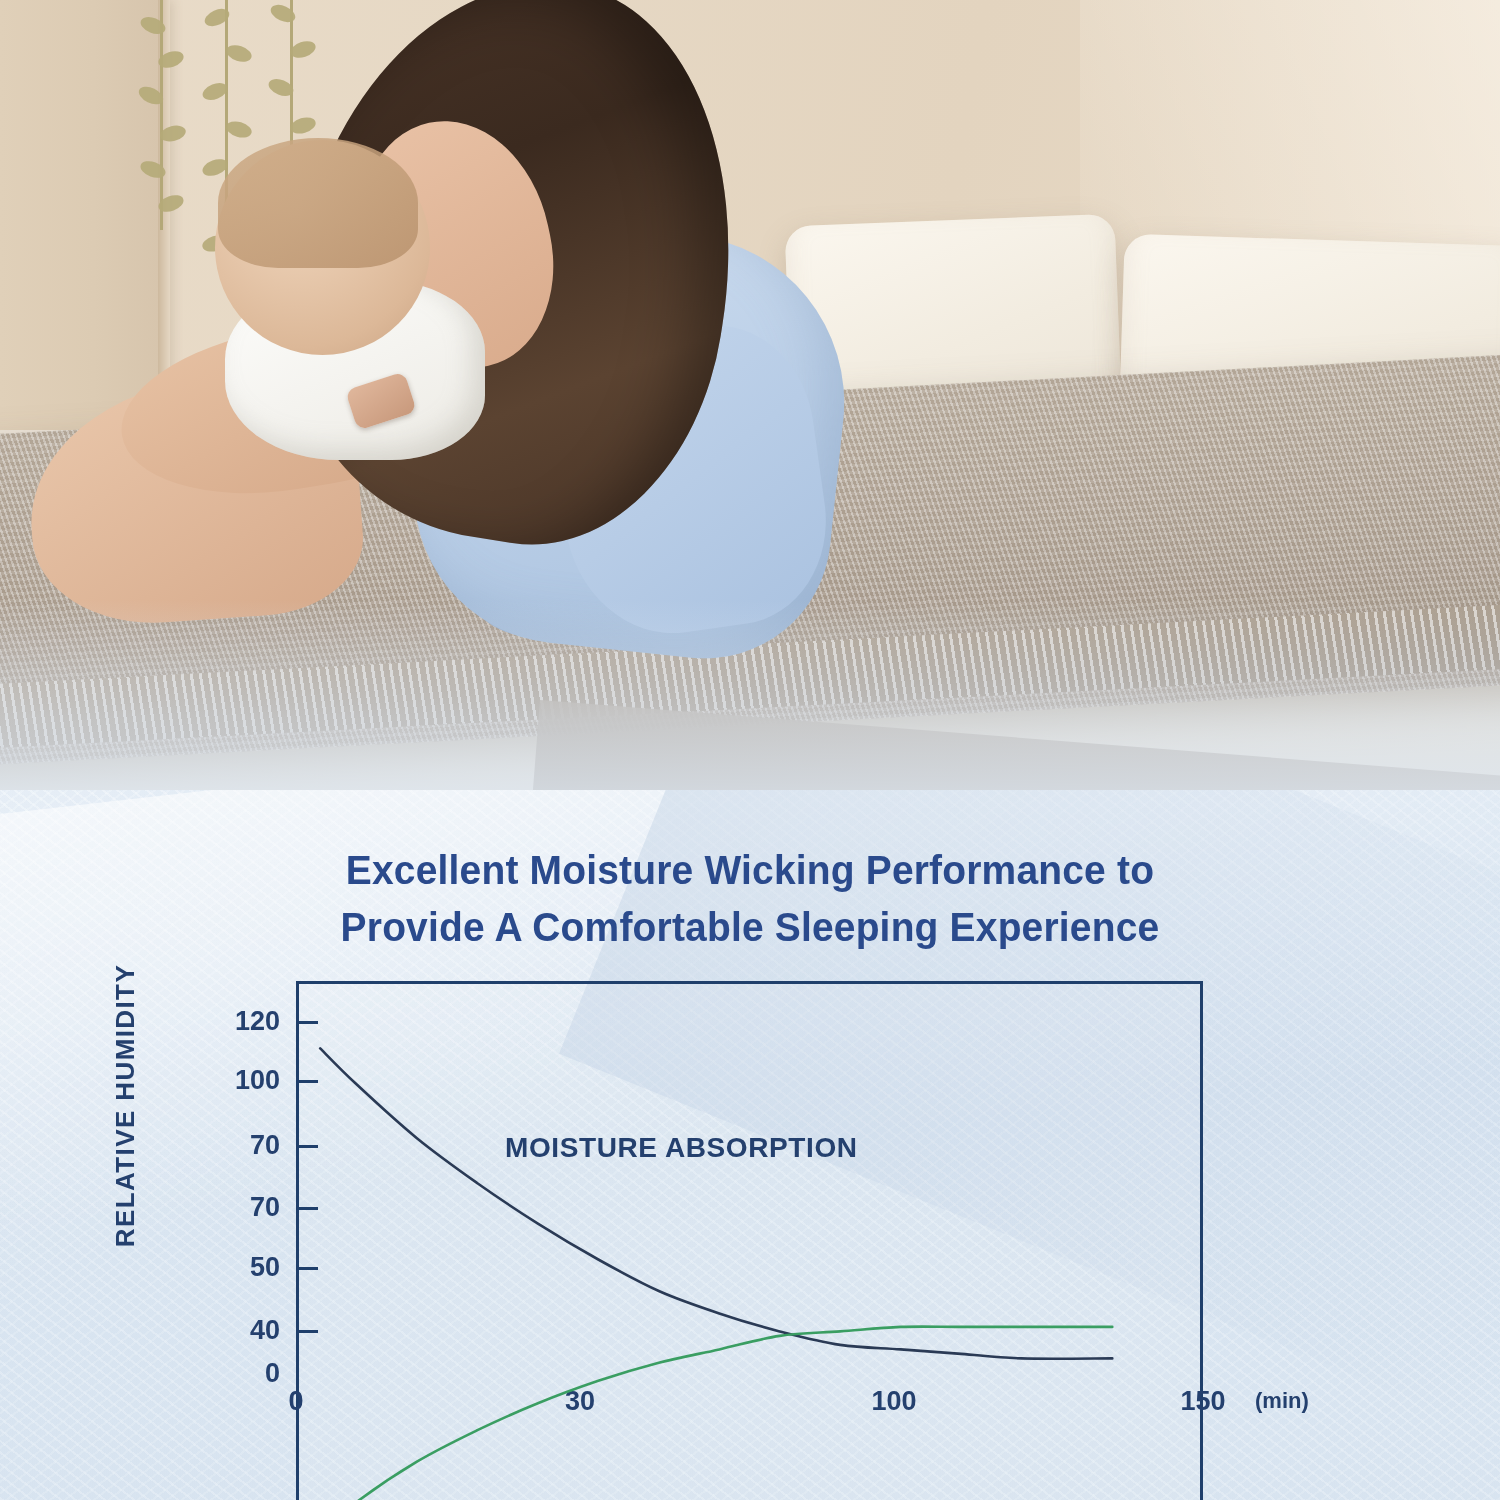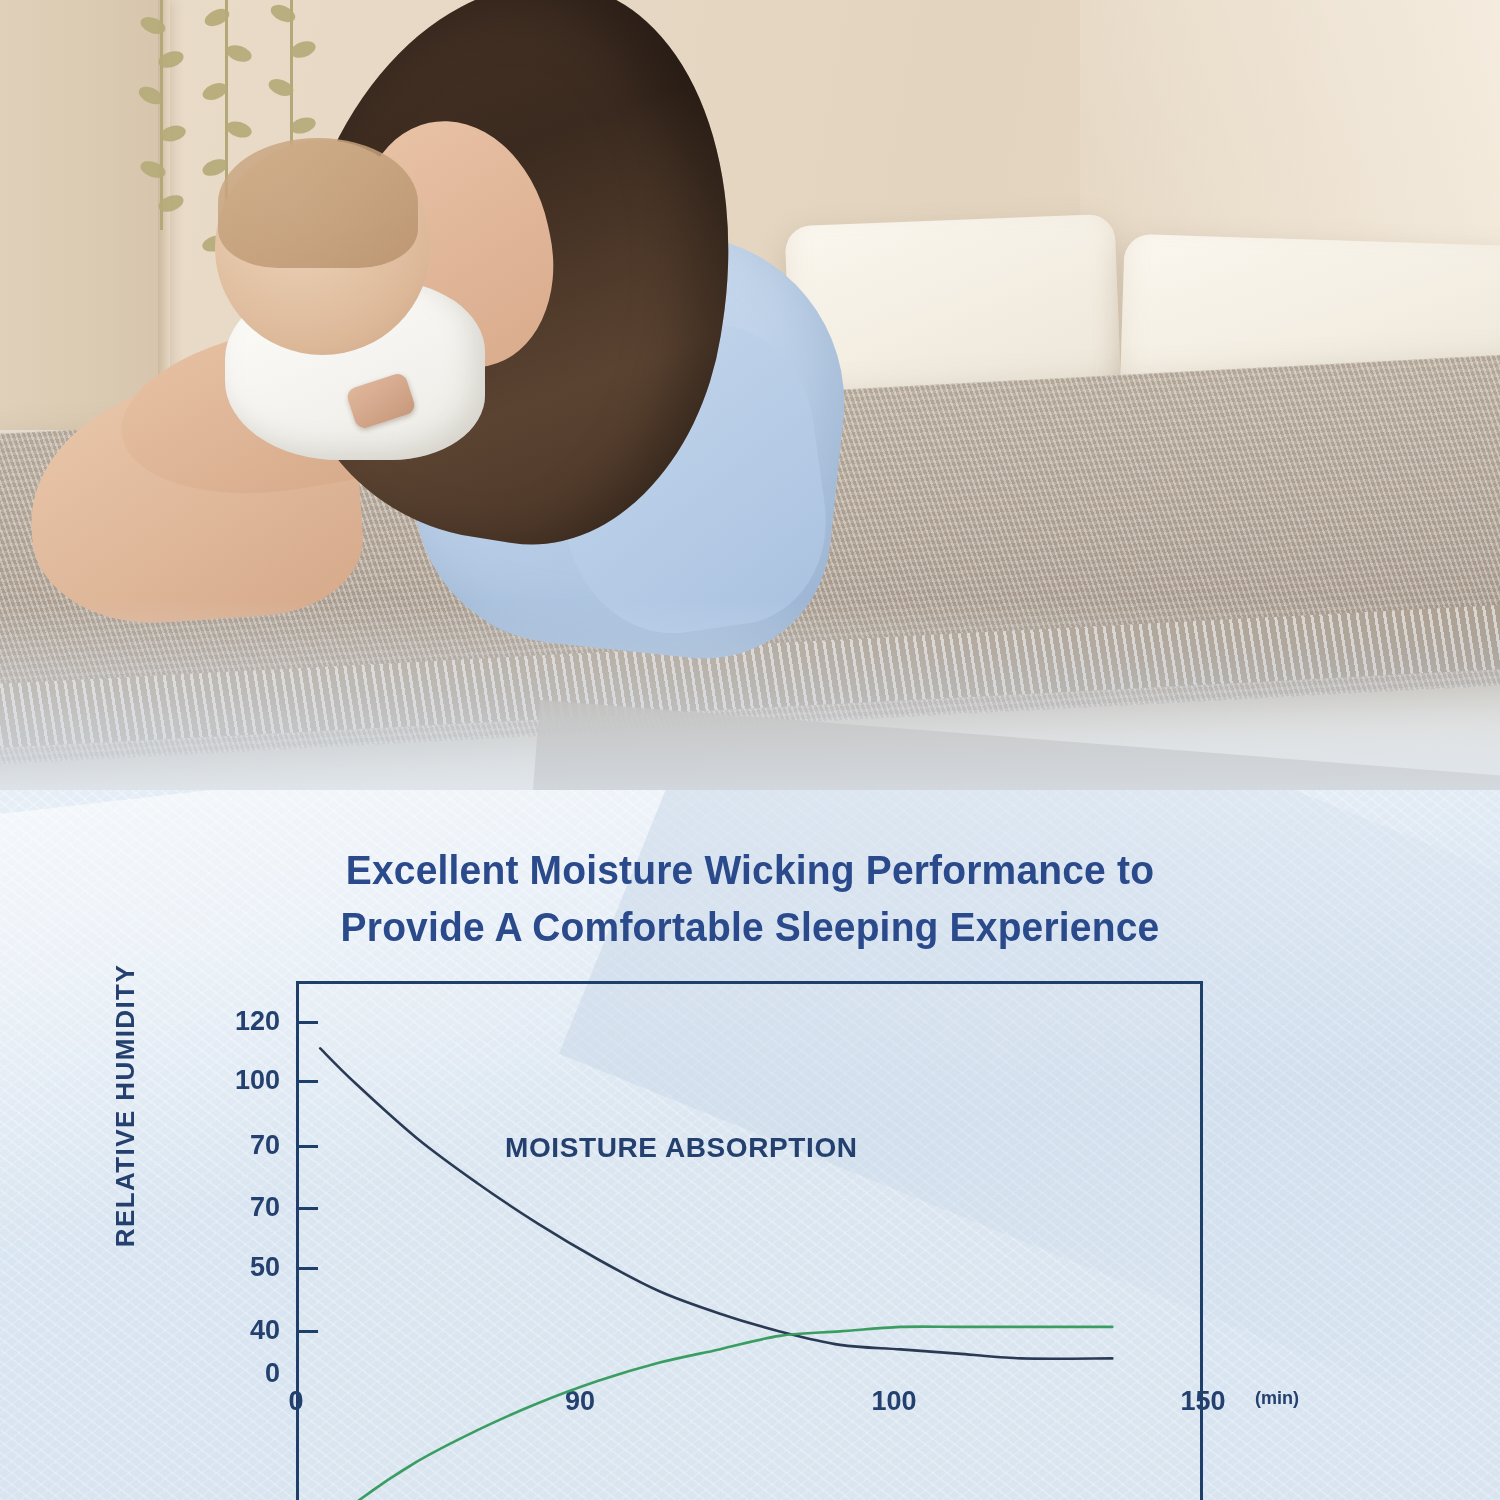--- a/index.html
+++ b/index.html
@@ -204,21 +204,21 @@
     position:absolute;left:-25px;top:300px;width:300px;
     color:#24406e;font-weight:bold;font-size:26px;letter-spacing:1.4px;
     transform:rotate(-90deg);transform-origin:center center;text-align:center;
   }
   .axis-title-x{
     position:absolute;left:0;top:641px;width:1230px;text-align:center;
     color:#24406e;font-weight:bold;font-size:26px;letter-spacing:1.1px;
   }
   .unit{
     position:absolute;left:1255px;top:598px;
-    color:#24406e;font-weight:bold;font-size:18px;
+    color:#24406e;font-weight:bold;font-size:22px;
   }
   .curve-label{
     position:absolute;color:#24406e;font-weight:bold;font-size:28px;letter-spacing:.6px;
   }
   .lbl-abs{left:505px;top:342px;}
   .lbl-rel{left:452px;top:513px;}
   svg.curves{position:absolute;left:0;top:0;width:1500px;height:710px;overflow:visible;}
 </style>
 </head>
 <body>
@@ -301,21 +301,21 @@
 
       <div class="ylab" style="left:210px;top:218px;text-align:right;">120</div>
       <div class="ylab" style="left:210px;top:277px;">100</div>
       <div class="ylab" style="left:210px;top:342px;">70</div>
       <div class="ylab" style="left:210px;top:404px;">70</div>
       <div class="ylab" style="left:210px;top:464px;">50</div>
       <div class="ylab" style="left:210px;top:527px;">40</div>
       <div class="ylab" style="left:210px;top:570px;">0</div>
 
       <div class="xlab" style="left:256px;top:598px;">0</div>
-      <div class="xlab" style="left:540px;top:598px;">90</div>
+      <div class="xlab" style="left:540px;top:598px;">30</div>
       <div class="xlab" style="left:854px;top:598px;">100</div>
       <div class="xlab" style="left:1163px;top:598px;">150</div>
 
       <div class="unit">(min)</div>
 
       <div class="axis-title-y">RELATIVE HUMIDITY</div>
 
       <svg class="curves" viewBox="0 0 1500 710" preserveAspectRatio="none">
         <path id="curve-absorption" fill="none" stroke="#2a3a55" stroke-width="2.6" stroke-linecap="round" stroke-linejoin="round" d="M 320.2 258.4 C 326.2 264.4, 340.3 279.3, 356.5 294.3 C 372.6 309.3, 396.8 331.8, 416.9 348.2 C 437.1 364.7, 457.2 378.9, 477.4 393.2 C 497.6 407.4, 517.7 420.9, 537.9 433.6 C 558.0 446.3, 578.2 458.3, 598.3 469.5 C 618.5 480.8, 638.6 492.0, 658.8 501.0 C 679.0 510.0, 699.1 516.7, 719.3 523.4 C 739.4 530.2, 759.6 536.2, 779.7 541.4 C 799.9 546.6, 820.0 551.9, 840.2 554.9 C 860.4 557.9, 880.5 557.9, 900.7 559.4 C 920.8 560.9, 941.0 562.4, 961.1 563.9 C 981.3 565.4, 996.4 567.6, 1021.6 568.4 C 1046.8 569.1, 1097.2 568.4, 1112.3 568.4"></path>
         <path id="curve-release" fill="none" stroke="#3a9e62" stroke-width="2.6" stroke-linecap="round" stroke-linejoin="round" d="M 320.2 743.6 C 326.2 738.3, 340.3 724.1, 356.5 712.1 C 372.6 700.1, 396.8 683.7, 416.9 671.7 C 437.1 659.7, 457.2 650.0, 477.4 640.2 C 497.6 630.5, 517.7 621.5, 537.9 613.3 C 558.0 605.0, 578.2 597.6, 598.3 590.8 C 618.5 584.1, 638.6 578.1, 658.8 572.8 C 679.0 567.6, 699.1 563.9, 719.3 559.4 C 739.4 554.9, 759.6 548.9, 779.7 545.9 C 799.9 542.9, 820.0 542.9, 840.2 541.4 C 860.4 539.9, 880.5 537.7, 900.7 536.9 C 920.8 536.2, 941.0 536.9, 961.1 536.9 C 981.3 536.9, 996.4 536.9, 1021.6 536.9 C 1046.8 536.9, 1097.2 536.9, 1112.3 536.9"></path>

